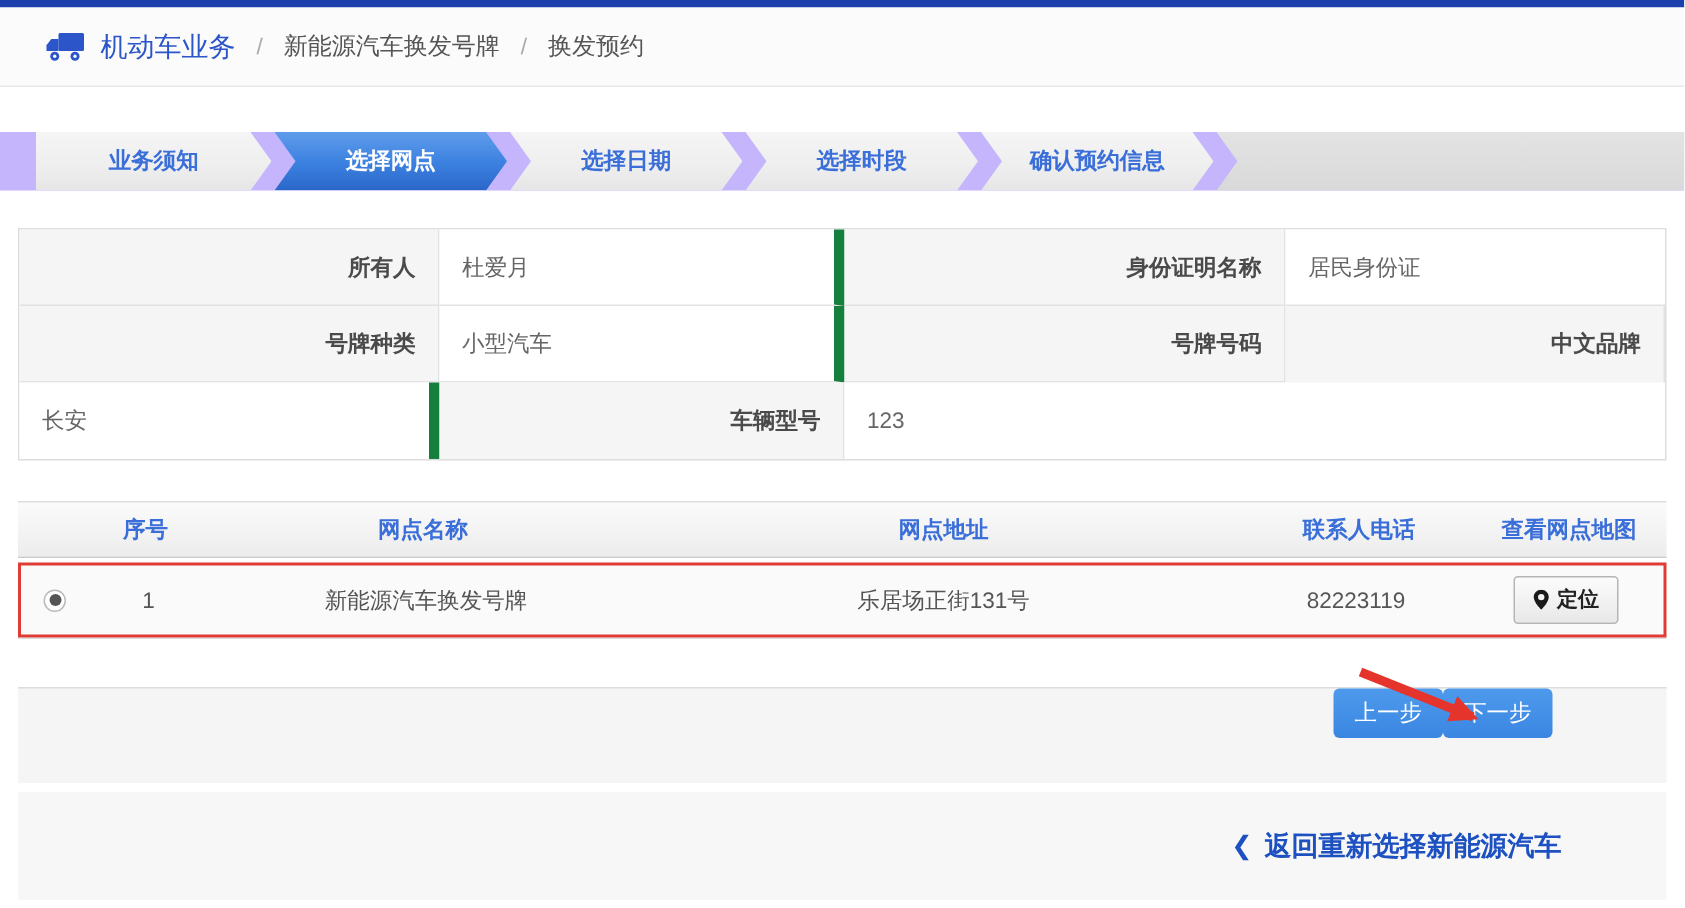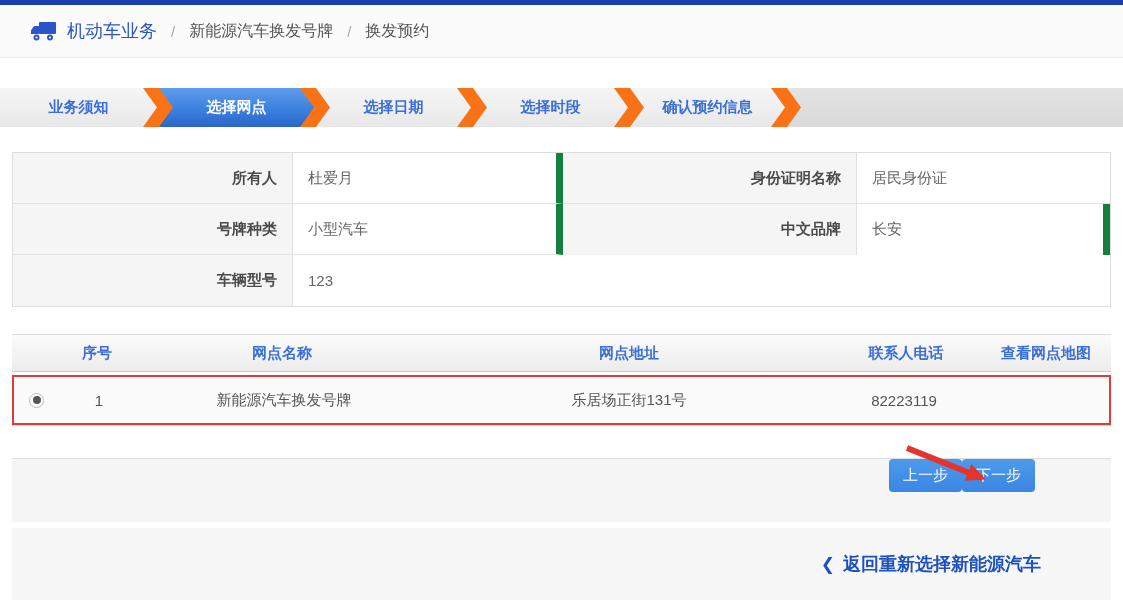--- a/index.html
+++ b/index.html
@@ -11,21 +11,21 @@
 
   
   .header { height:53px; background:#fbfbfb; border-bottom:1px solid #e8e8e8;
             display:flex; align-items:center; padding-left:30px; }
   .truck { width:27px; height:21px; margin-right:10px; flex:none; }
   .crumb-title { font-size:18px; color:#2b55c8; margin-right:14px; }
   .crumb { font-size:16px; color:#555; margin:0 14px; }
   .crumb-sep { font-size:15px; color:#aaa; }
 
   
-  .steps { display:flex; gap:2px; margin-top:30px; height:39px; background:#f97316; }
+  .steps { display:flex; gap:2px; margin-top:30px; height:39px; background:#c4b5fd;padding-left:24px; }
   .step { position:relative; display:flex; align-items:center; justify-content:center;
           width:155px; flex:none; font-size:15px; font-weight:bold; color:#3a6ed8;
           background:linear-gradient(180deg,#f5f5f5 0%,#eeeeee 60%,#e6e6e6 100%);
           clip-path:polygon(0 0, calc(100% - 14px) 0, 100% 50%, calc(100% - 14px) 100%, 0 100%, 14px 50%); }
   .step.first { width:157px;
           clip-path:polygon(0 0, calc(100% - 14px) 0, 100% 50%, calc(100% - 14px) 100%, 0 100%); }
   .step.active { color:#fff;
           background:linear-gradient(180deg,#5f9ceb 0%,#3b80e0 55%,#2a66c8 100%); }
   .step-filler { flex:1; background:linear-gradient(180deg,#e3e3e3 0%,#d9d9d9 100%);
           clip-path:polygon(0 0, 100% 0, 100% 100%, 0 100%, 14px 50%); }
@@ -120,20 +120,21 @@
   </div>
 
   <div class="info-grid">
     <div class="cell-label">所有人</div>
     <div class="cell-value">杜爱月</div>
     <div class="cell-label">身份证明名称</div>
     <div class="cell-value last-col">居民身份证</div>
 
     <div class="cell-label">号牌种类</div>
     <div class="cell-value">小型汽车</div>
+    <div class="cell-label">号牌号码</div>
 
     <div class="cell-label last-row">中文品牌</div>
     <div class="cell-value last-row">长安</div>
     <div class="cell-label last-row">车辆型号</div>
     <div class="cell-value last-col last-row">123</div>
   </div>
 
   <div class="stations">
     <div class="st-grid st-head">
       <span></span>
@@ -146,20 +147,28 @@
     <div class="st-grid st-row">
       <div>
           <span class="radio">
             <span class="dot"></span>
           </span>
         </div>
       <div class="cell">1</div>
       <div class="cell">新能源汽车换发号牌</div>
       <div class="cell">乐居场正街131号</div>
       <div class="cell">82223119</div>
+      <div class="locate-wrap">
+        <span class="locate-btn">
+          <svg class="pin" viewBox="0 0 16 20">
+            <path d="M8 0C3.9 0 .7 3.2.7 7.2c0 5.3 7.3 12.3 7.3 12.3s7.3-7 7.3-12.3C15.3 3.2 12.1 0 8 0zm0 10.3a3.1 3.1 0 1 1 0-6.2 3.1 3.1 0 0 1 0 6.2z" fill="#1a1a1a"></path>
+          </svg>
+          <span>定位</span>
+        </span>
+      </div>
     </div>
   </div>
 
   <div class="actions">
     <button class="btn">上一步</button>
     <button class="btn">下一步</button>
   </div>
 
   <svg class="arrow-svg" viewBox="0 0 105 46">
     <defs>

